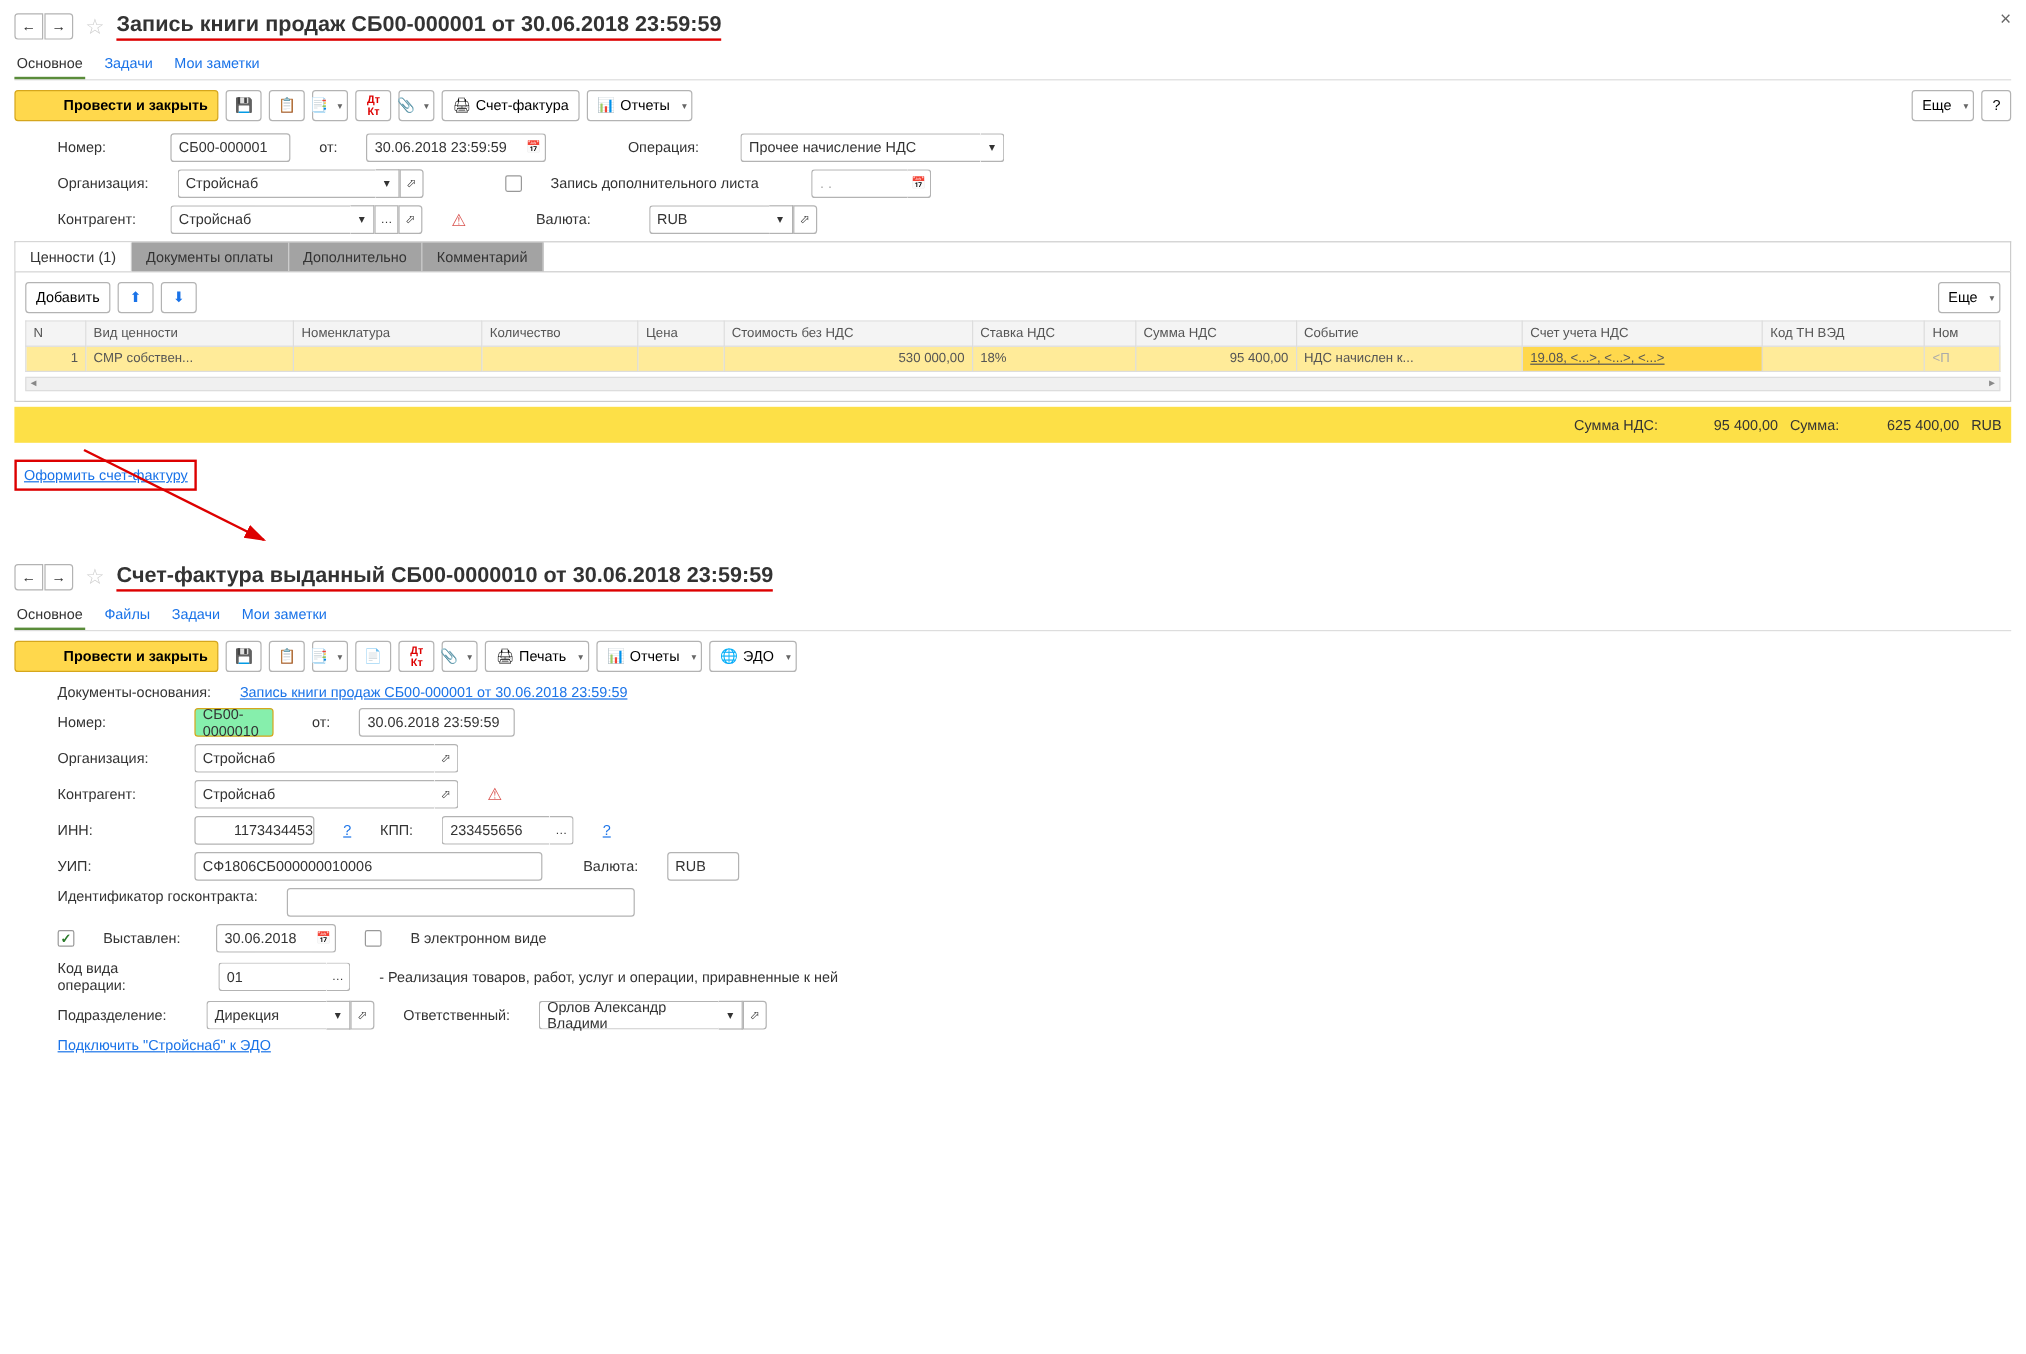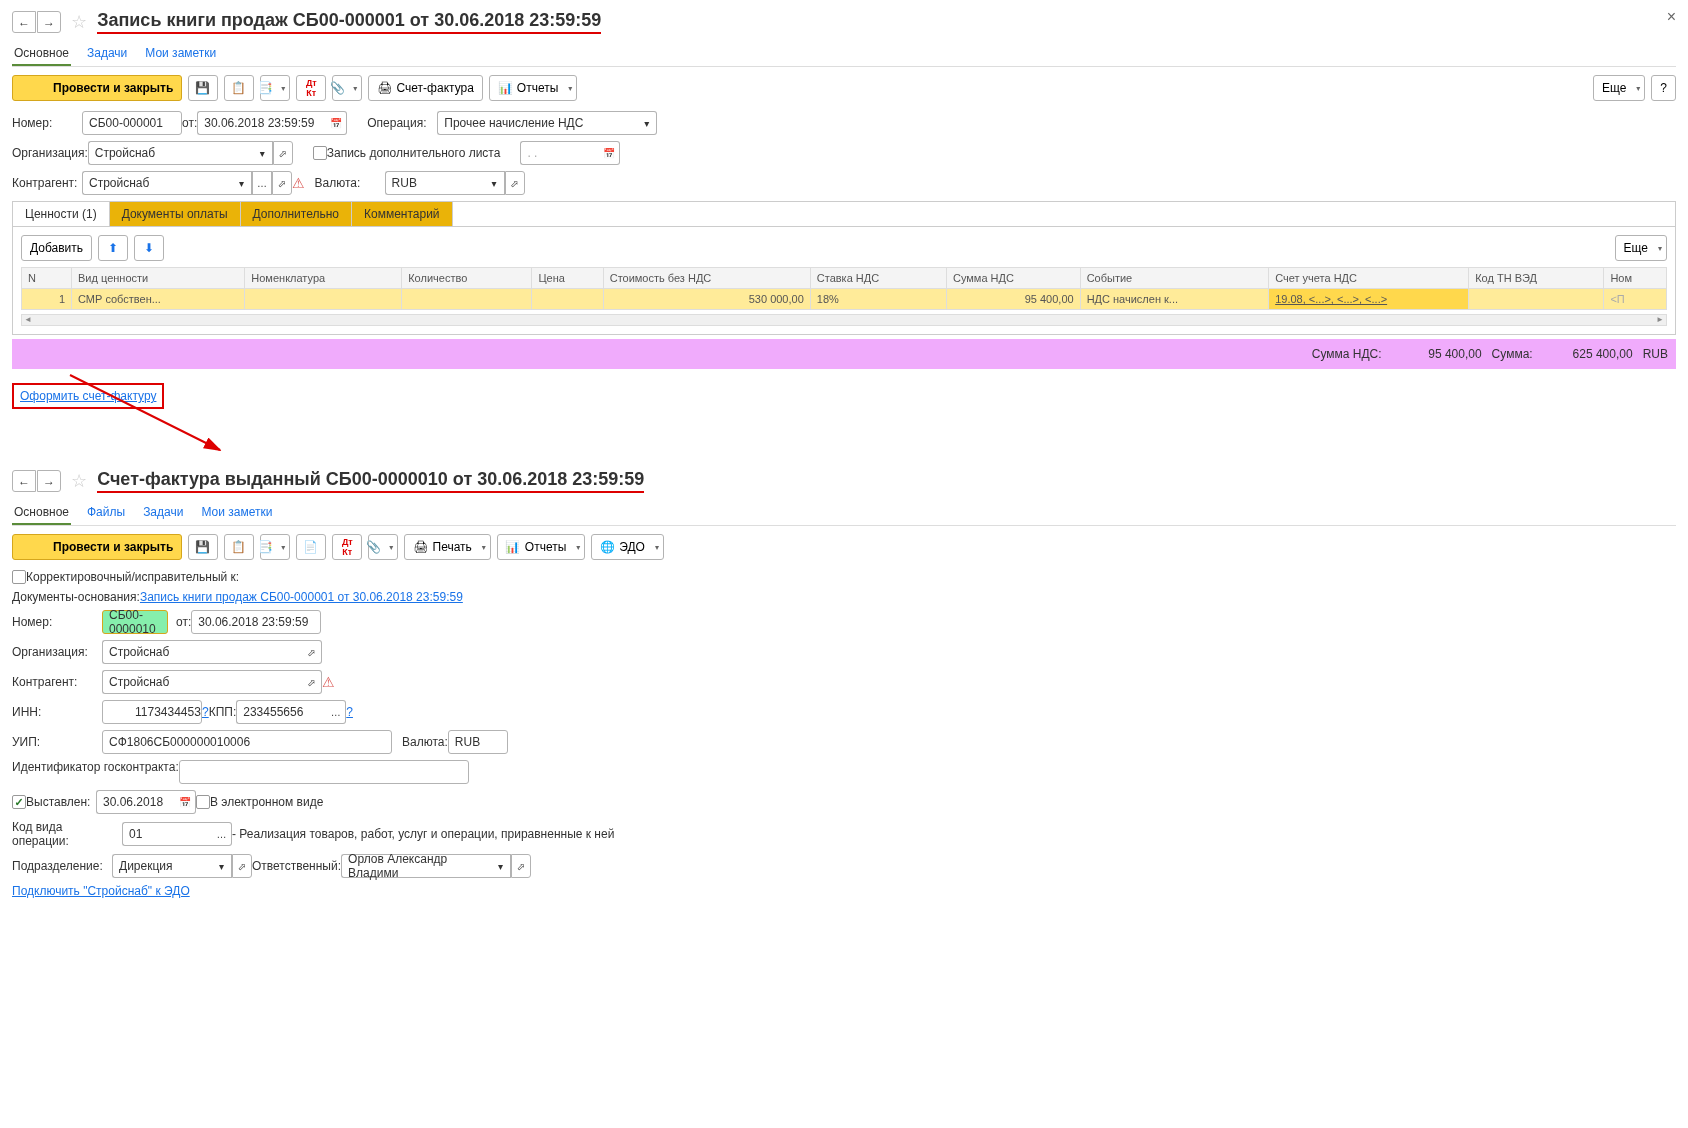--- a/index.html
+++ b/index.html
@@ -15,47 +15,47 @@
 .close-x { position: absolute; top: 8px; right: 12px; font-size: 16px; color: #666; cursor: pointer; }
 .navtabs { display: flex; gap: 14px; border-bottom: 1px solid #ddd; margin-bottom: 8px; }
 .navtab { padding: 4px 2px; color: #1a73e8; cursor: pointer; }
 .navtab.active { color: #333; border-bottom: 2px solid #5a8c3a; }
 .toolbar { display: flex; gap: 6px; align-items: center; margin-bottom: 10px; }
 .btn { height: 26px; border: 1px solid #b3b3b3; border-radius: 3px; background: #fff; padding: 0 8px; display: inline-flex; align-items: center; gap: 4px; cursor: pointer; font-size: 12px; }
 .btn-yellow { background: #ffd84c; border-color: #d5a61c; font-weight: bold; padding-left: 40px; }
 .btn-icon { width: 30px; padding: 0; justify-content: center; }
 .btn-split { padding-right: 18px; position: relative; }
 .btn-split::after { content: "▾"; position: absolute; right: 4px; font-size: 8px; color: #666; }
-.form-row { display: flex; align-items: center; gap: 0; margin-bottom: 6px; }
+.form-row { display: flex; align-items: center; gap: 24px; margin-bottom: 6px; margin-left: 36px; }
 .form-label { min-width: 70px; color: #333; }
 .form-label-wide { min-width: 90px; }
 .input { height: 24px; border: 1px solid #b3b3b3; border-radius: 3px; padding: 0 6px; background: #fff; display: inline-flex; align-items: center; }
 .input-group { display: flex; }
 .input-group .input { border-radius: 3px 0 0 3px; border-right: none; }
 .input-group .ibtn { width: 20px; height: 24px; border: 1px solid #b3b3b3; background: #fff; display: inline-flex; align-items: center; justify-content: center; cursor: pointer; font-size: 10px; border-left: none; }
 .input-group .ibtn:last-child { border-radius: 0 3px 3px 0; }
 .input-group .ibtn + .ibtn { border-left: 1px solid #b3b3b3; }
 .checkbox { width: 14px; height: 14px; border: 1px solid #999; border-radius: 2px; display: inline-flex; align-items: center; justify-content: center; }
 .checkbox.checked::after { content: "✓"; color: #2a7a2a; font-weight: bold; font-size: 11px; }
 .warn { color: #d9534f; font-size: 14px; }
 .tabs2 { display: flex; border: 1px solid #ccc; border-bottom: none; }
-.tab2 { padding: 5px 12px; border-right: 1px solid #ccc; background: #eab308; cursor: pointer; }
+.tab2 { padding: 5px 12px; border-right: 1px solid #ccc; background: #a3a3a3; cursor: pointer; }
 .tab2.active { background: #fff; }
 .tab-body { border: 1px solid #ccc; padding: 8px; }
 .sub-toolbar { display: flex; gap: 6px; align-items: center; margin-bottom: 6px; }
 .table { width: 100%; border-collapse: collapse; }
 .table th, .table td { border: 1px solid #ddd; padding: 4px 6px; text-align: left; font-weight: normal; color: #555; font-size: 11px; }
 .table th { background: #f4f4f4; }
 .table tr.sel td { background: #ffeb99; }
 .table td.num { text-align: right; }
 .hl-cell { background: #ffd84c !important; text-decoration: underline; }
 .scrollbar { height: 12px; background: #f0f0f0; border: 1px solid #ddd; margin-top: 4px; position: relative; }
 .scrollbar::before { content: "◄"; position: absolute; left: 2px; font-size: 8px; color: #888; }
 .scrollbar::after { content: "►"; position: absolute; right: 2px; font-size: 8px; color: #888; }
-.totals { display: flex; justify-content: flex-end; gap: 10px; align-items: center; padding: 8px; background: #f0abfc; margin-top: 4px; }
+.totals { display: flex; justify-content: flex-end; gap: 10px; align-items: center; padding: 8px; background: #fde047; margin-top: 4px; }
 .total-val { width: 90px; text-align: right; }
 .link { color: #1a73e8; text-decoration: underline; cursor: pointer; }
 .red-box { border: 2px solid #d00; padding: 4px 6px; display: inline-block; }
 .arrow-svg { position: absolute; pointer-events: none; }
 .right-group { margin-left: auto; display: flex; gap: 6px; }
 </style>
 </head>
 <body>
 
 <div class="window" style="position:relative;">
@@ -239,24 +239,20 @@
     <button class="btn btn-icon">📋</button>
     <button class="btn btn-icon btn-split">📑</button>
     <button class="btn btn-icon">📄</button>
     <button class="btn btn-icon" style="color:#d00;font-size:9px;font-weight:bold;">Дт<br>Кт</button>
     <button class="btn btn-icon btn-split">📎</button>
     <button class="btn btn-split">🖨 <span>Печать</span></button>
     <button class="btn btn-split">📊 <span>Отчеты</span></button>
     <button class="btn btn-split">🌐 <span>ЭДО</span></button>
   </div>
 
-  <div class="form-row">
-    <span class="checkbox"></span>
-    <span>Корректировочный/исправительный к:</span>
-  </div>
 
   <div class="form-row">
     <span>Документы-основания:</span>
     <span class="link">Запись книги продаж СБ00-000001 от 30.06.2018 23:59:59</span>
   </div>
 
   <div class="form-row">
     <span class="form-label-wide">Номер:</span>
     <span class="input" style="width:66px;border-color:#d5a61c;background:#86efac;">СБ00-0000010</span>
     <span style="margin-left:8px;">от:</span>

